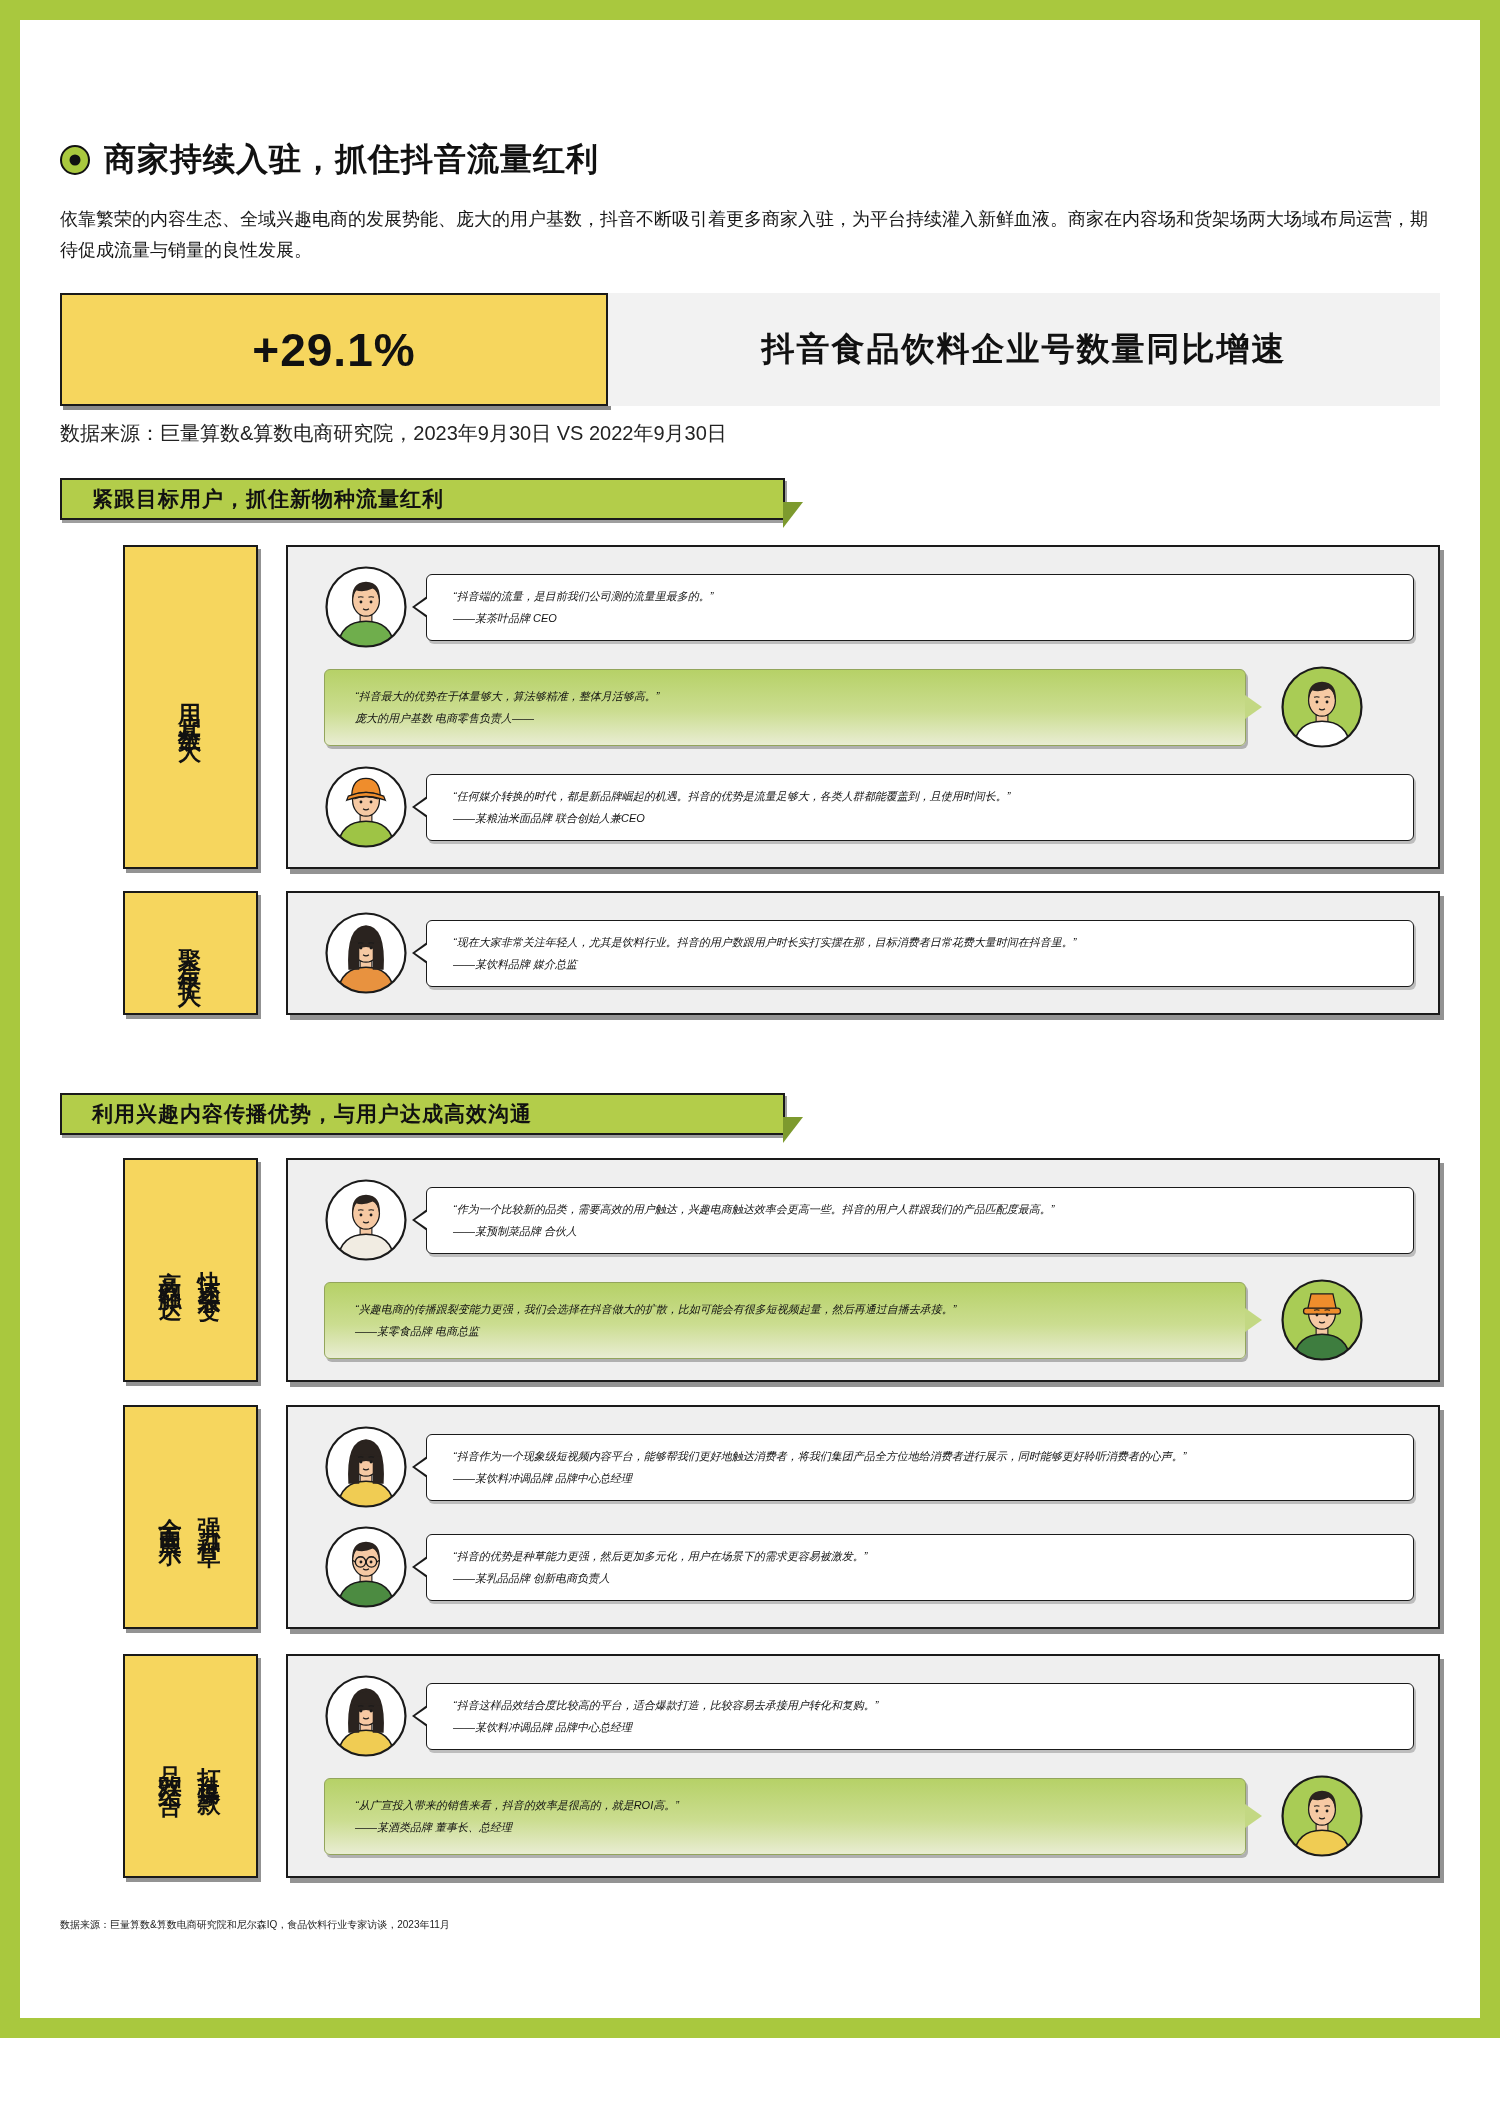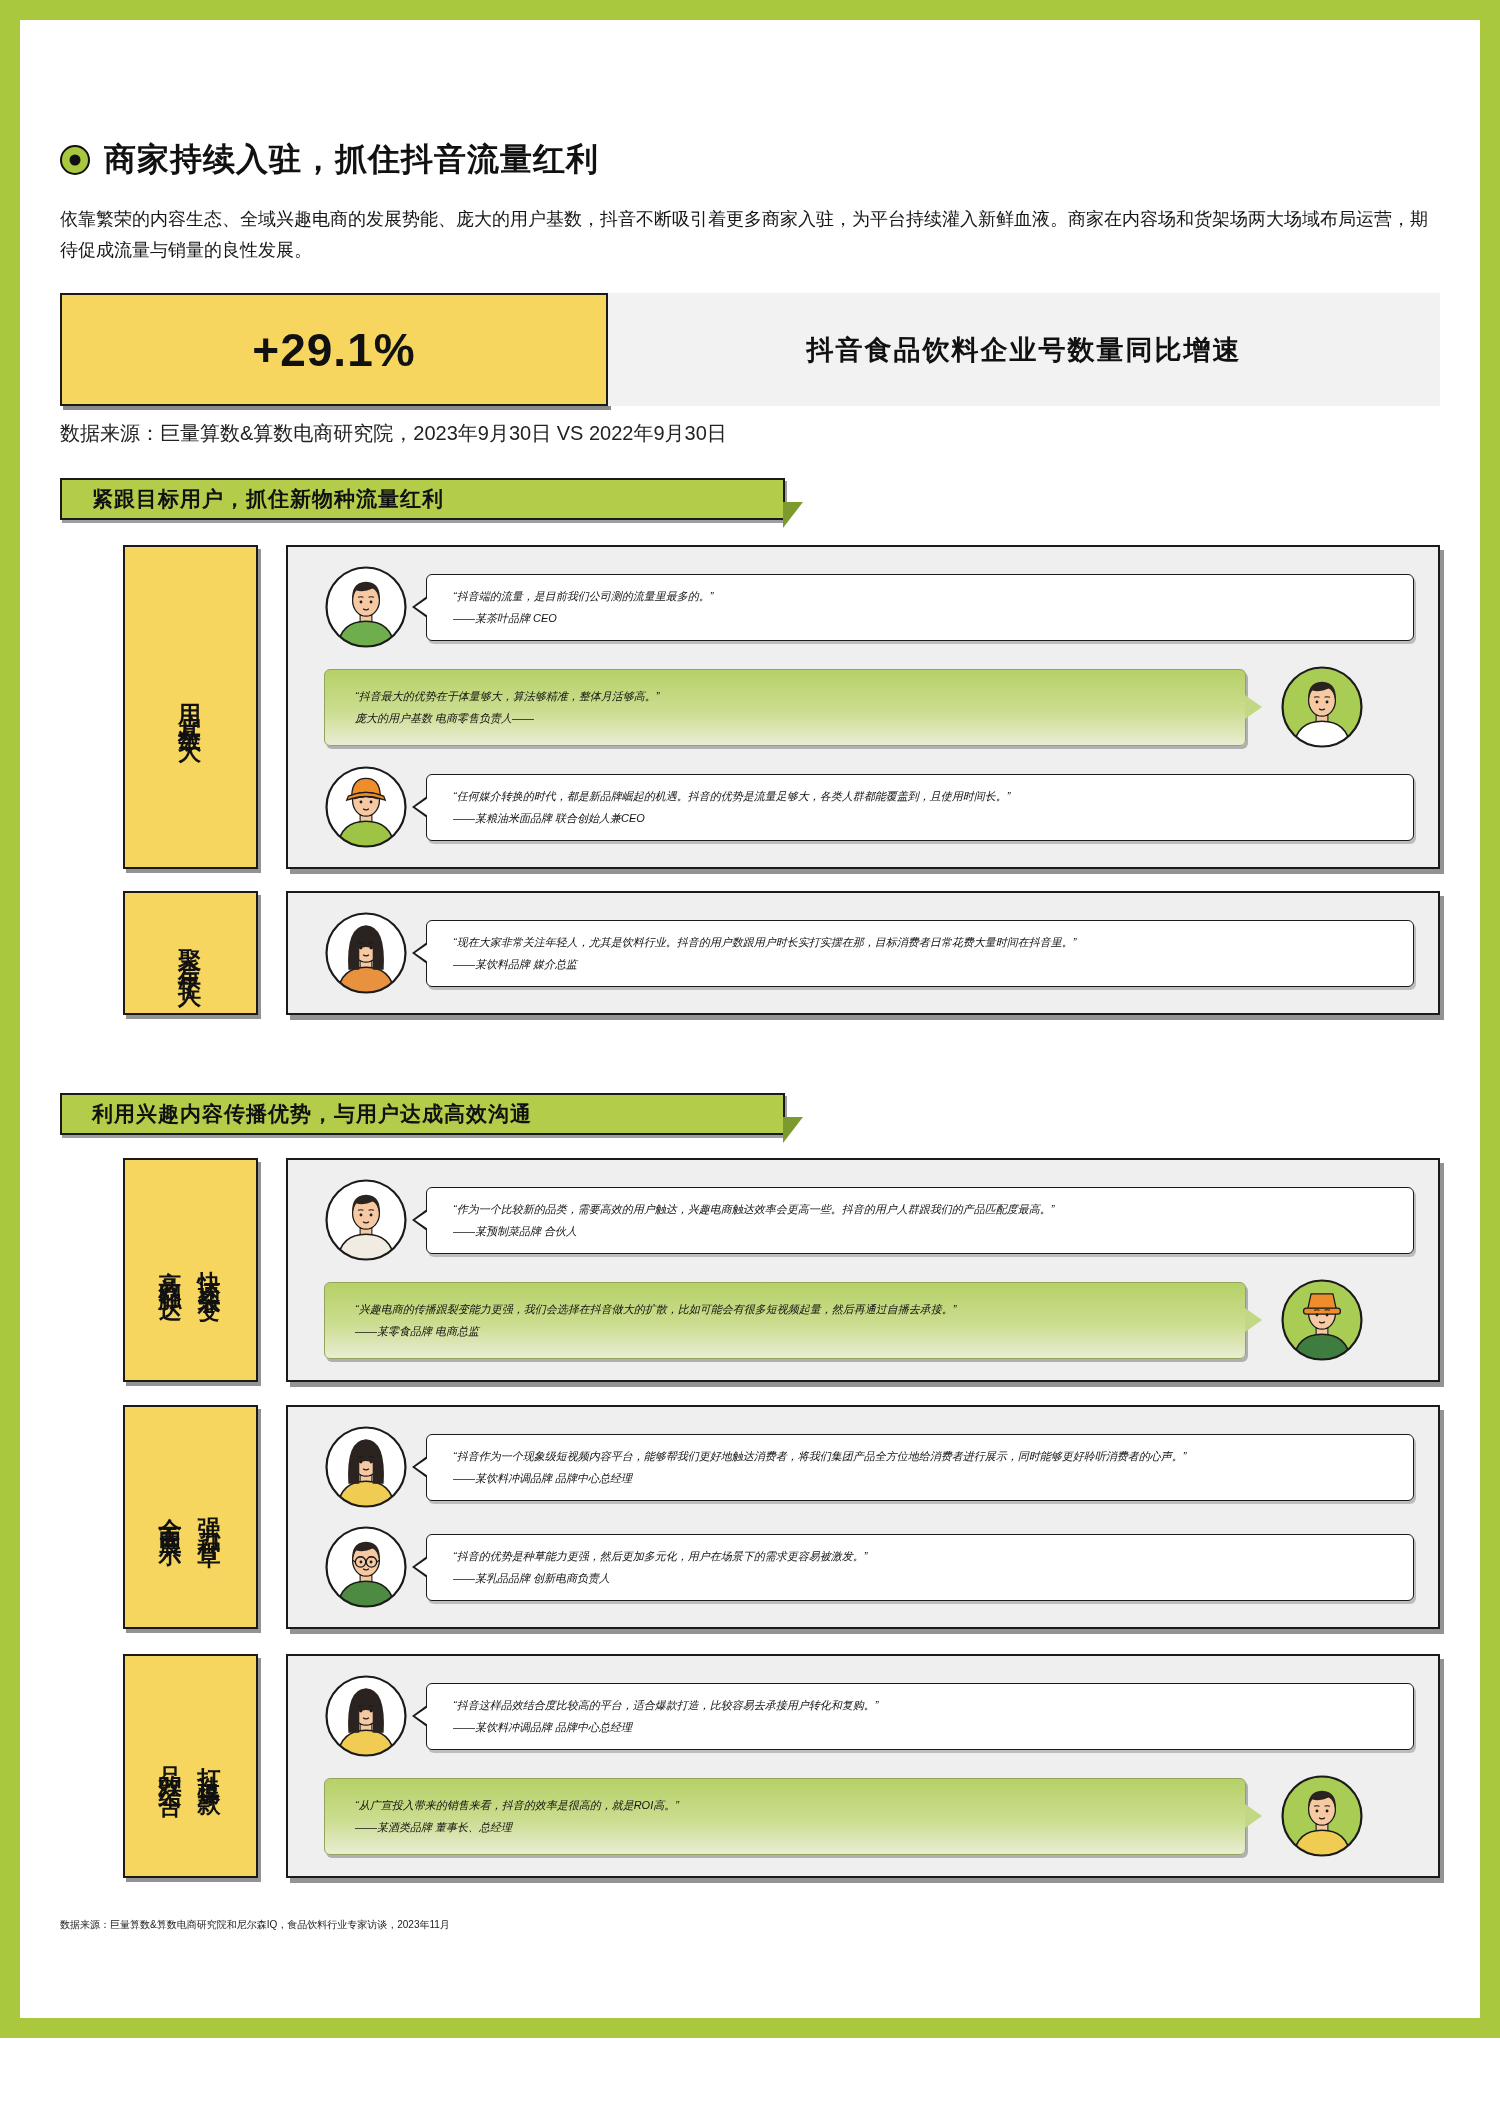--- a/index.html
+++ b/index.html
@@ -18,21 +18,21 @@
 
   .intro{margin-top:22px;font-size:18px;line-height:1.7;color:#161616;width:1382px;}
 
   
   .stat-row{display:flex;margin-top:28px;height:113px;justify-content:flex-end;}
   .stat-value-box{width:548px;background:#f6d65e;border:2px solid #1a1a1a;
       box-shadow:3px 4px 0 rgba(40,40,40,.55);display:flex;align-items:center;justify-content:center;
       box-sizing:border-box;}
   .stat-value{font-size:46px;font-weight:bold;letter-spacing:1px;}
   .stat-label-box{flex:1;background:#f2f2f2;display:flex;align-items:center;justify-content:center;}
-  .stat-label{font-size:27px;font-weight:bold;letter-spacing:2px;}
+  .stat-label{font-size:33px;font-weight:bold;letter-spacing:2px;}
   .source{margin-top:14px;font-size:20px;color:#222;}
 
   
   .banner{position:relative;margin-top:31px;width:725px;height:42px;background:#b3cd4a;
       border:2px solid #1a1a1a;box-sizing:border-box;display:flex;align-items:center;
       padding-left:30px;font-size:21px;font-weight:bold;letter-spacing:1px;
       box-shadow:2px 3px 0 rgba(40,40,40,.45);}
   .banner .fold{position:absolute;right:-20px;bottom:-10px;width:0;height:0;
       border-top:26px solid #7d9a2e;border-right:20px solid transparent;}
   .banner.second{margin-top:78px;}

